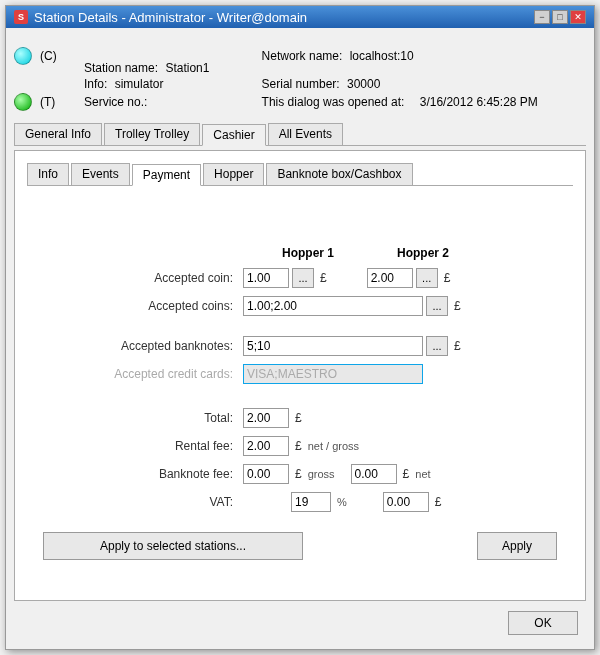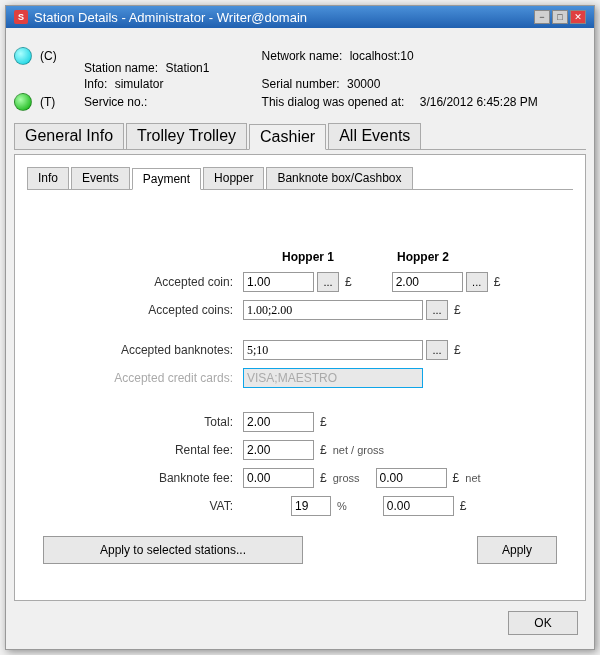--- a/index.html
+++ b/index.html
@@ -10,33 +10,33 @@
     .title-icon { width: 14px; height: 14px; background: #e04040; border-radius: 2px; display: flex; align-items: center; justify-content: center; }
     .title-text { font-size: 13px; color: white; }
     .title-buttons { display: flex; gap: 2px; }
     .title-btn { width: 16px; height: 14px; background: #d0d0d0; border: 1px solid #888; font-size: 9px; display: flex; align-items: center; justify-content: center; cursor: pointer; color: #333; }
     .title-btn.close { background: #e04040; color: white; }
     .window-body { flex: 1; padding: 8px; display: flex; flex-direction: column; gap: 4px; }
     .indicator { width: 18px; height: 18px; border-radius: 50%; border: 1px solid rgba(0,0,0,0.3); display: inline-block; }
     .indicator-cyan { background: radial-gradient(circle at 35% 35%, #aff, #00ccdd); }
     .indicator-green { background: radial-gradient(circle at 35% 35%, #afa, #00aa00); }
     .main-tabs { display: flex; gap: 0; border-bottom: 1px solid #aaa; margin-top: 4px; }
-    .main-tab { padding: 3px 10px; border: 1px solid #aaa; border-bottom: none; background: #e8e8e8; cursor: pointer; font-size: 16px; margin-right: 2px; }
+    .main-tab { padding: 3px 10px; border: 1px solid #aaa; border-bottom: none; background: #e8e8e8; cursor: pointer; font-size: 12px; margin-right: 2px; }
     .main-tab.active { background: #f0f0f0; border-bottom: 1px solid #f0f0f0; position: relative; top: 1px; }
     .content-area { flex: 1; border: 1px solid #aaa; background: white; padding: 12px; display: flex; flex-direction: column; }
     .sub-tabs { display: flex; gap: 0; border-bottom: 1px solid #aaa; margin-bottom: 8px; }
     .sub-tab { padding: 3px 10px; border: 1px solid #aaa; border-bottom: none; background: #e8e8e8; cursor: pointer; font-size: 12px; margin-right: 2px; }
     .sub-tab.active { background: white; border-bottom: 1px solid white; position: relative; top: 1px; }
     .payment-content { flex: 1; padding: 8px 16px; }
     .field-row { display: flex; align-items: center; margin-bottom: 8px; }
     .field-label { width: 200px; text-align: right; padding-right: 10px; color: #333; }
     .field-label.gray { color: #aaa; }
     .input-group { display: flex; align-items: center; gap: 3px; }
-    .input-sm { width: 71px; height: 20px; border: 1px solid #999; padding: 1px 3px; background: white; }
-    .input-wide { width: 180px; height: 20px; border: 1px solid #999; padding: 1px 3px; background: white; font-family: Liberation Serif, serif; }
+    .input-sm { width: 46px; height: 20px; border: 1px solid #999; padding: 1px 3px; background: white; }
+    .input-wide { width: 180px; height: 20px; border: 1px solid #999; padding: 1px 3px; background: white; }
     .input-readonly { background: #e8e8e8; width: 180px; height: 20px; border: 1px solid #0ea5e9; padding: 1px 3px; color: #aaa; }
     .btn-dots { width: 22px; height: 20px; border: 1px solid #999; background: #e8e8e8; cursor: pointer; font-size: 11px; display: flex; align-items: center; justify-content: center; }
     .currency { margin-left: 3px; color: #333; }
     .separator { height: 12px; }
     .button-row { display: flex; justify-content: space-between; align-items: center; margin-top: 16px; padding: 0 16px; }
     .btn-apply-all { width: 260px; height: 28px; border: 1px solid #999; background: #e8e8e8; cursor: pointer; font-size: 12px; }
     .btn-apply { width: 80px; height: 28px; border: 1px solid #999; background: #e8e8e8; cursor: pointer; font-size: 12px; }
     .footer { display: flex; justify-content: flex-end; padding: 6px 8px; }
     .btn-ok { width: 70px; height: 24px; border: 1px solid #999; background: #e8e8e8; cursor: pointer; font-size: 12px; }
     .net-gross { font-size: 11px; color: #555; margin-left: 3px; }

